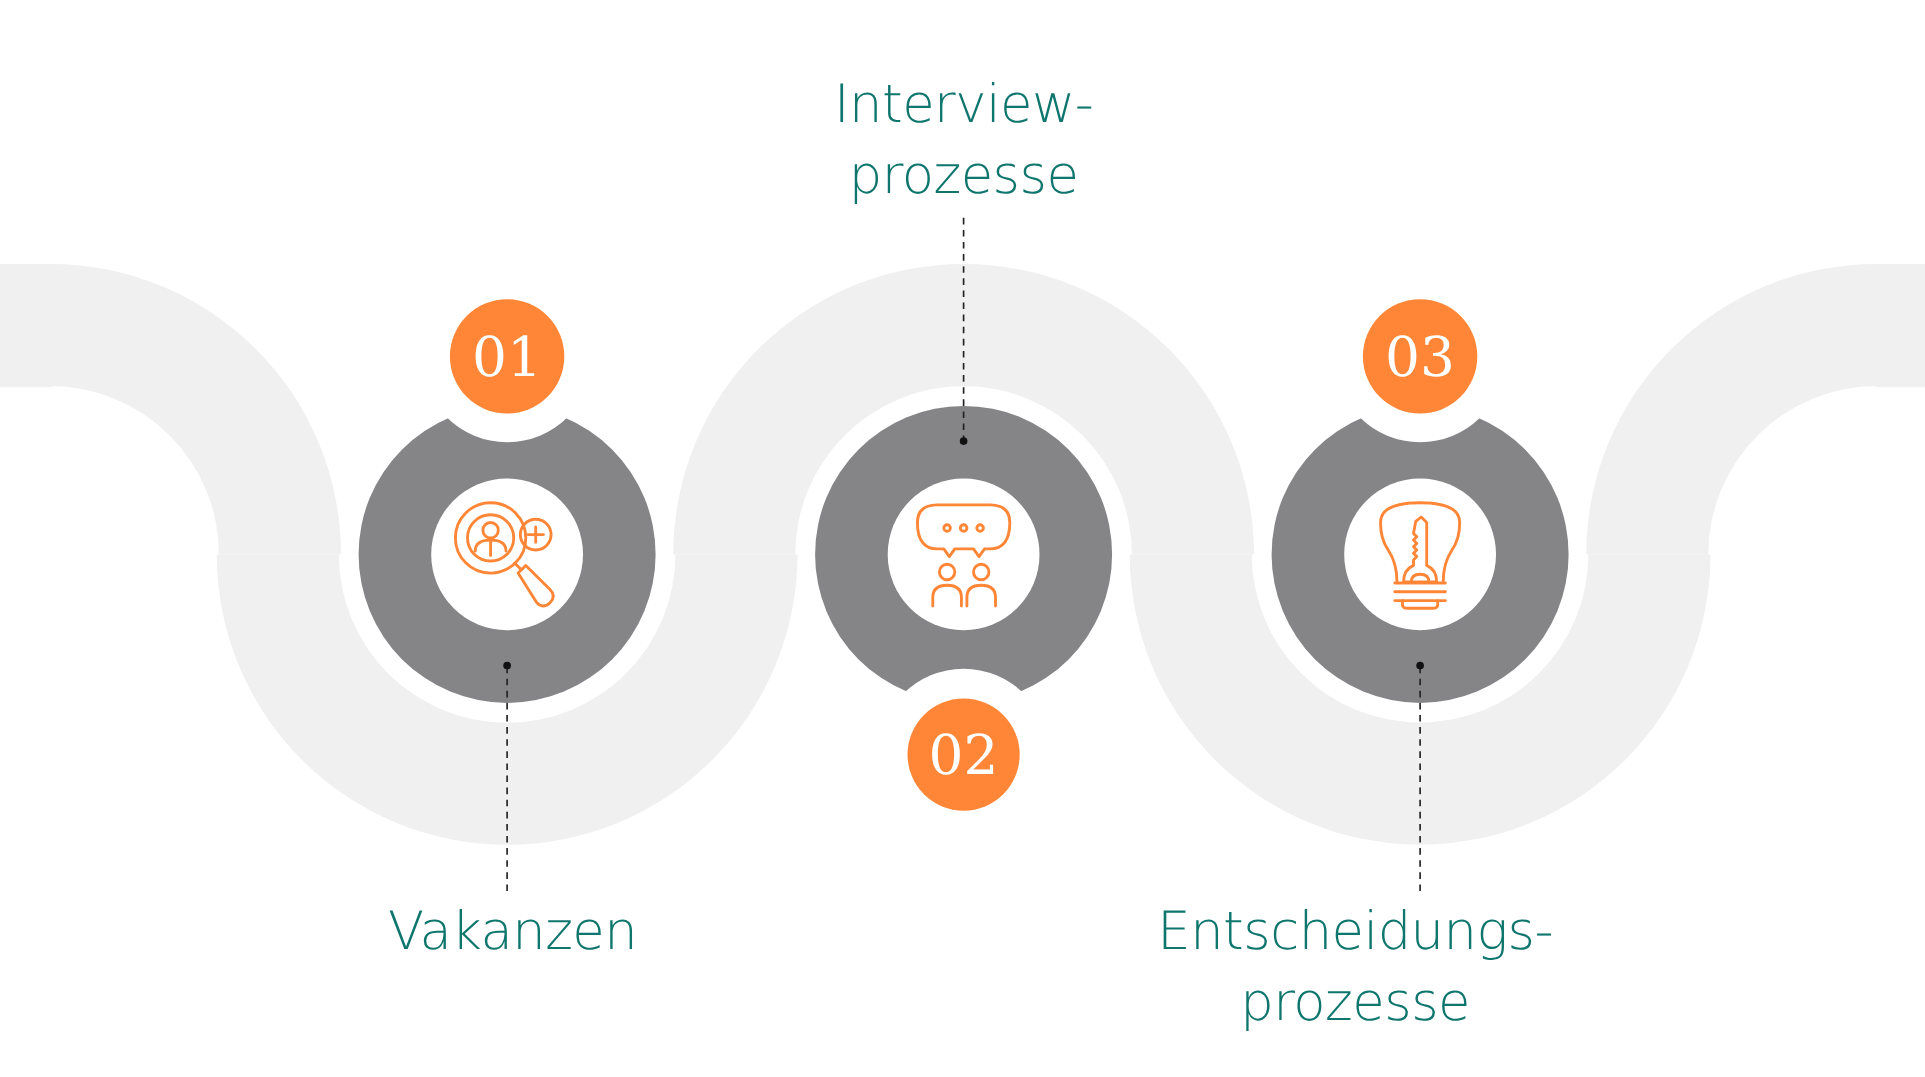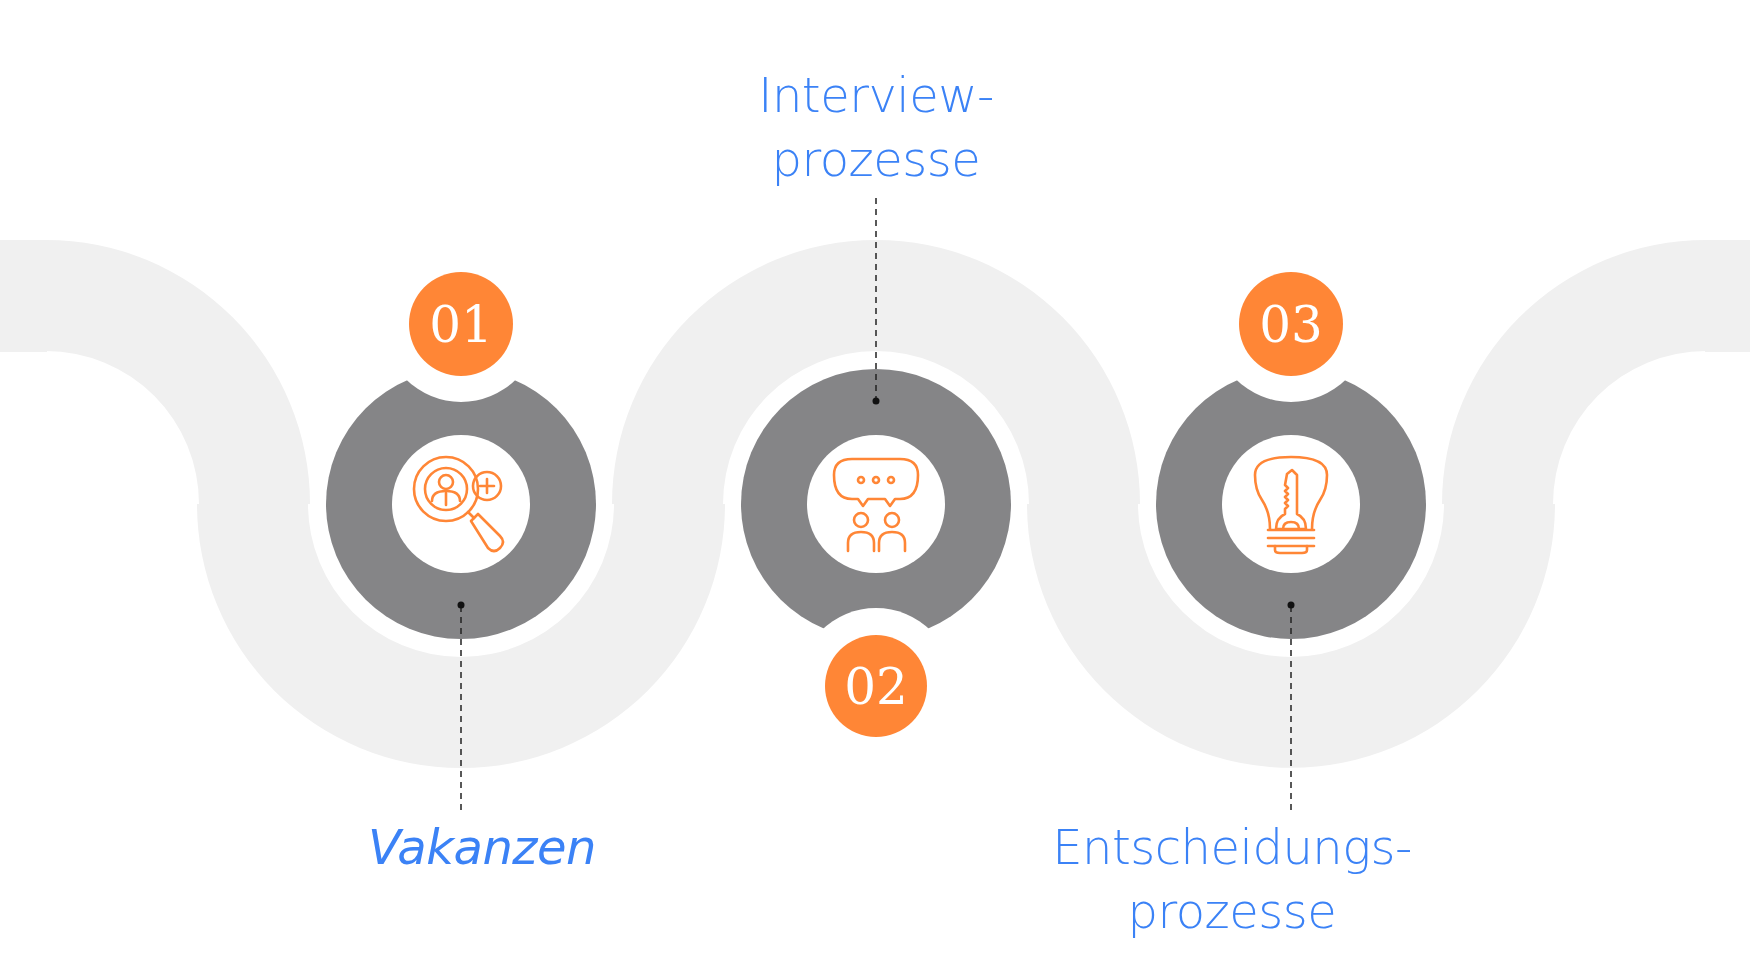--- a/index.html
+++ b/index.html
@@ -5,21 +5,21 @@
   html, body { margin: 0; padding: 0; background: #ffffff; }
   body { width: 1750px; height: 979px; position: relative; overflow: hidden; }
   .canvas { position: absolute; left: 0; top: 0; width: 1750px; height: 979px; }
   svg.bg { position: absolute; left: 0; top: 0; }
   .label {
     position: absolute;
     font-family: "DejaVu Sans", sans-serif;
     font-weight: 200;
     font-size: 48px;
     line-height: 64px;
-    color: #3b82f6;
+    color: #0f766e;
     text-align: center;
     white-space: nowrap;
     transform: translateX(-50%);
     letter-spacing: -0.5px;
   }
   .label span { display: block; }
   .num {
     font-family: "DejaVu Serif", serif;
     font-size: 50px;
     fill: #ffffff;
@@ -109,21 +109,21 @@
       <path d="M1270,529 Q1270,512 1262,500 Q1255,490 1255,475 Q1255,457 1291,457 Q1327,457 1327,475 Q1327,490 1320,500 Q1312,512 1312,529"></path>
       <path d="M1287,474 L1292,470 L1297,475 L1297,514 Q1306,518 1306,529 L1276,529 Q1276,518 1285,514 L1285,509 L1288,506 L1285,503 L1288,500 L1285,497 L1288,494 L1285,491 L1288,488 L1285,485 Z"></path>
       <path d="M1283,529 Q1283,522 1291,522 Q1299,522 1299,529"></path>
       <line x1="1268" y1="530" x2="1314" y2="530"></line>
       <line x1="1268" y1="538" x2="1314" y2="538"></line>
       <line x1="1268" y1="546" x2="1314" y2="546"></line>
       <path d="M1275,546 L1275,550 Q1275,553 1280,553 L1302,553 Q1307,553 1307,550 L1307,546"></path>
     </g>
   </svg>
 
-  <div class="label" style="left:482px; top:815px;font-style:italic;">
+  <div class="label" style="left:466px; top:815px;">
     <span>Vakanzen</span>
   </div>
   <div class="label" style="left:876px; top:63px;">
     <span>Interview-</span>
     <span>prozesse</span>
   </div>
   <div class="label" style="left:1232px; top:815px;">
     <span>Entscheidungs-</span>
     <span>prozesse</span>
   </div>

